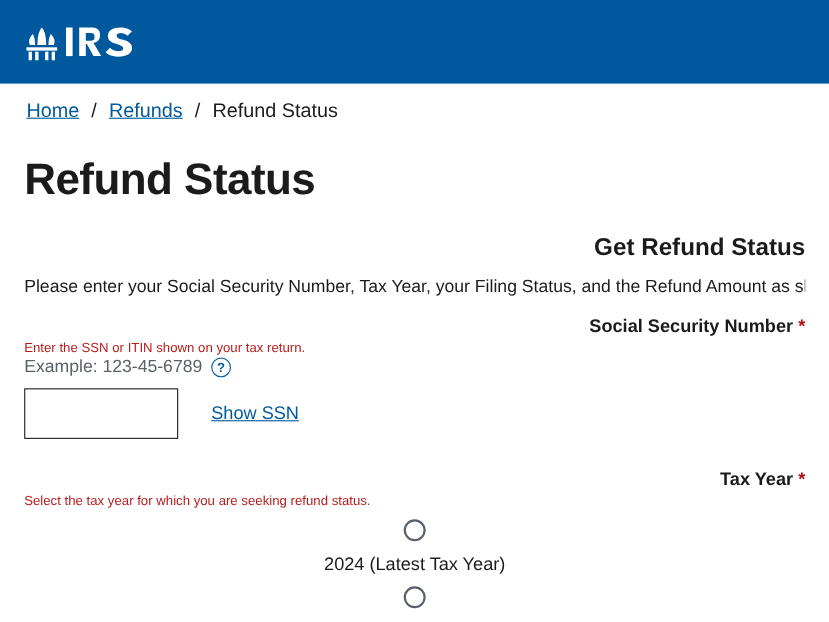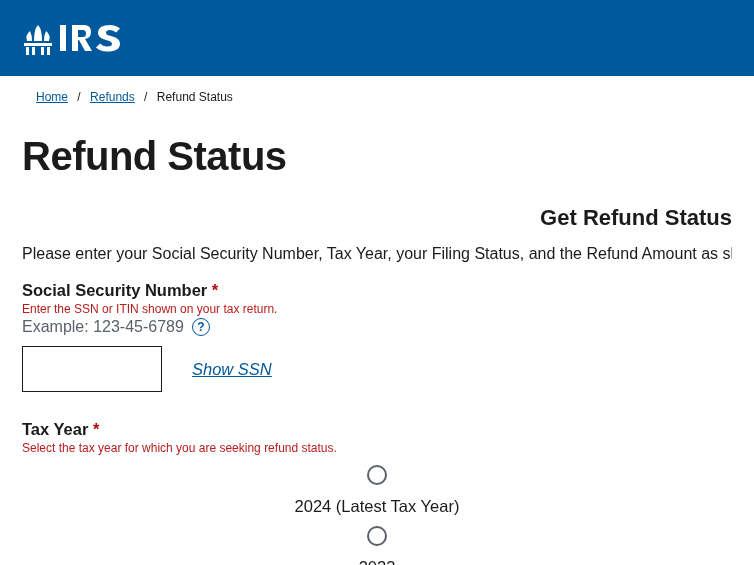--- a/index.html
+++ b/index.html
@@ -18,22 +18,22 @@
     padding-left: 22px;
   }
   .logo {
     display: flex;
     align-items: center;
     gap: 4px;
     color: #fff;
   }
   .logo svg { display: block; }
   .breadcrumb {
-    padding: 14px 22px 8px 36px;
-    font-size: 12px;
+    padding: 14px 22px 8px 24px;
+    font-size: 18px;
   }
   .breadcrumb a {
     color: #00599c;
     text-decoration: underline;
   }
   .breadcrumb .sep {
     color: #1b1b1b;
     margin: 0 6px;
   }
   .breadcrumb .current {
@@ -67,20 +67,21 @@
   }
   .required-note .asterisk, .label .asterisk {
     color: #b50909;
     font-style: normal;
   }
   .field { margin-bottom: 28px; }
   .label {
     font-weight: 700;
     font-size: 16.5px;
     margin-bottom: 2px;
+    text-align: right;
   }
   .hint {
     color: #b91c1c;
     font-size: 12px;
     margin-bottom: 2px;
   }
   .example-row {
     display: flex;
     align-items: center;
     gap: 8px;
@@ -111,21 +112,20 @@
     height: 46px;
     border: 1px solid #1b1b1b;
     font-size: 16px;
     padding: 0 8px;
   }
   .show-link {
     color: #00599c;
     text-decoration: underline;
     font-size: 16.5px;
     cursor: pointer;
-    font-style: italic;
   }
   .radio-item {
     display: flex;
     align-items: center;
     gap: 12px;
     margin: 10px 0;
     flex-direction: column;
   }
   .radio {
     width: 20px;

